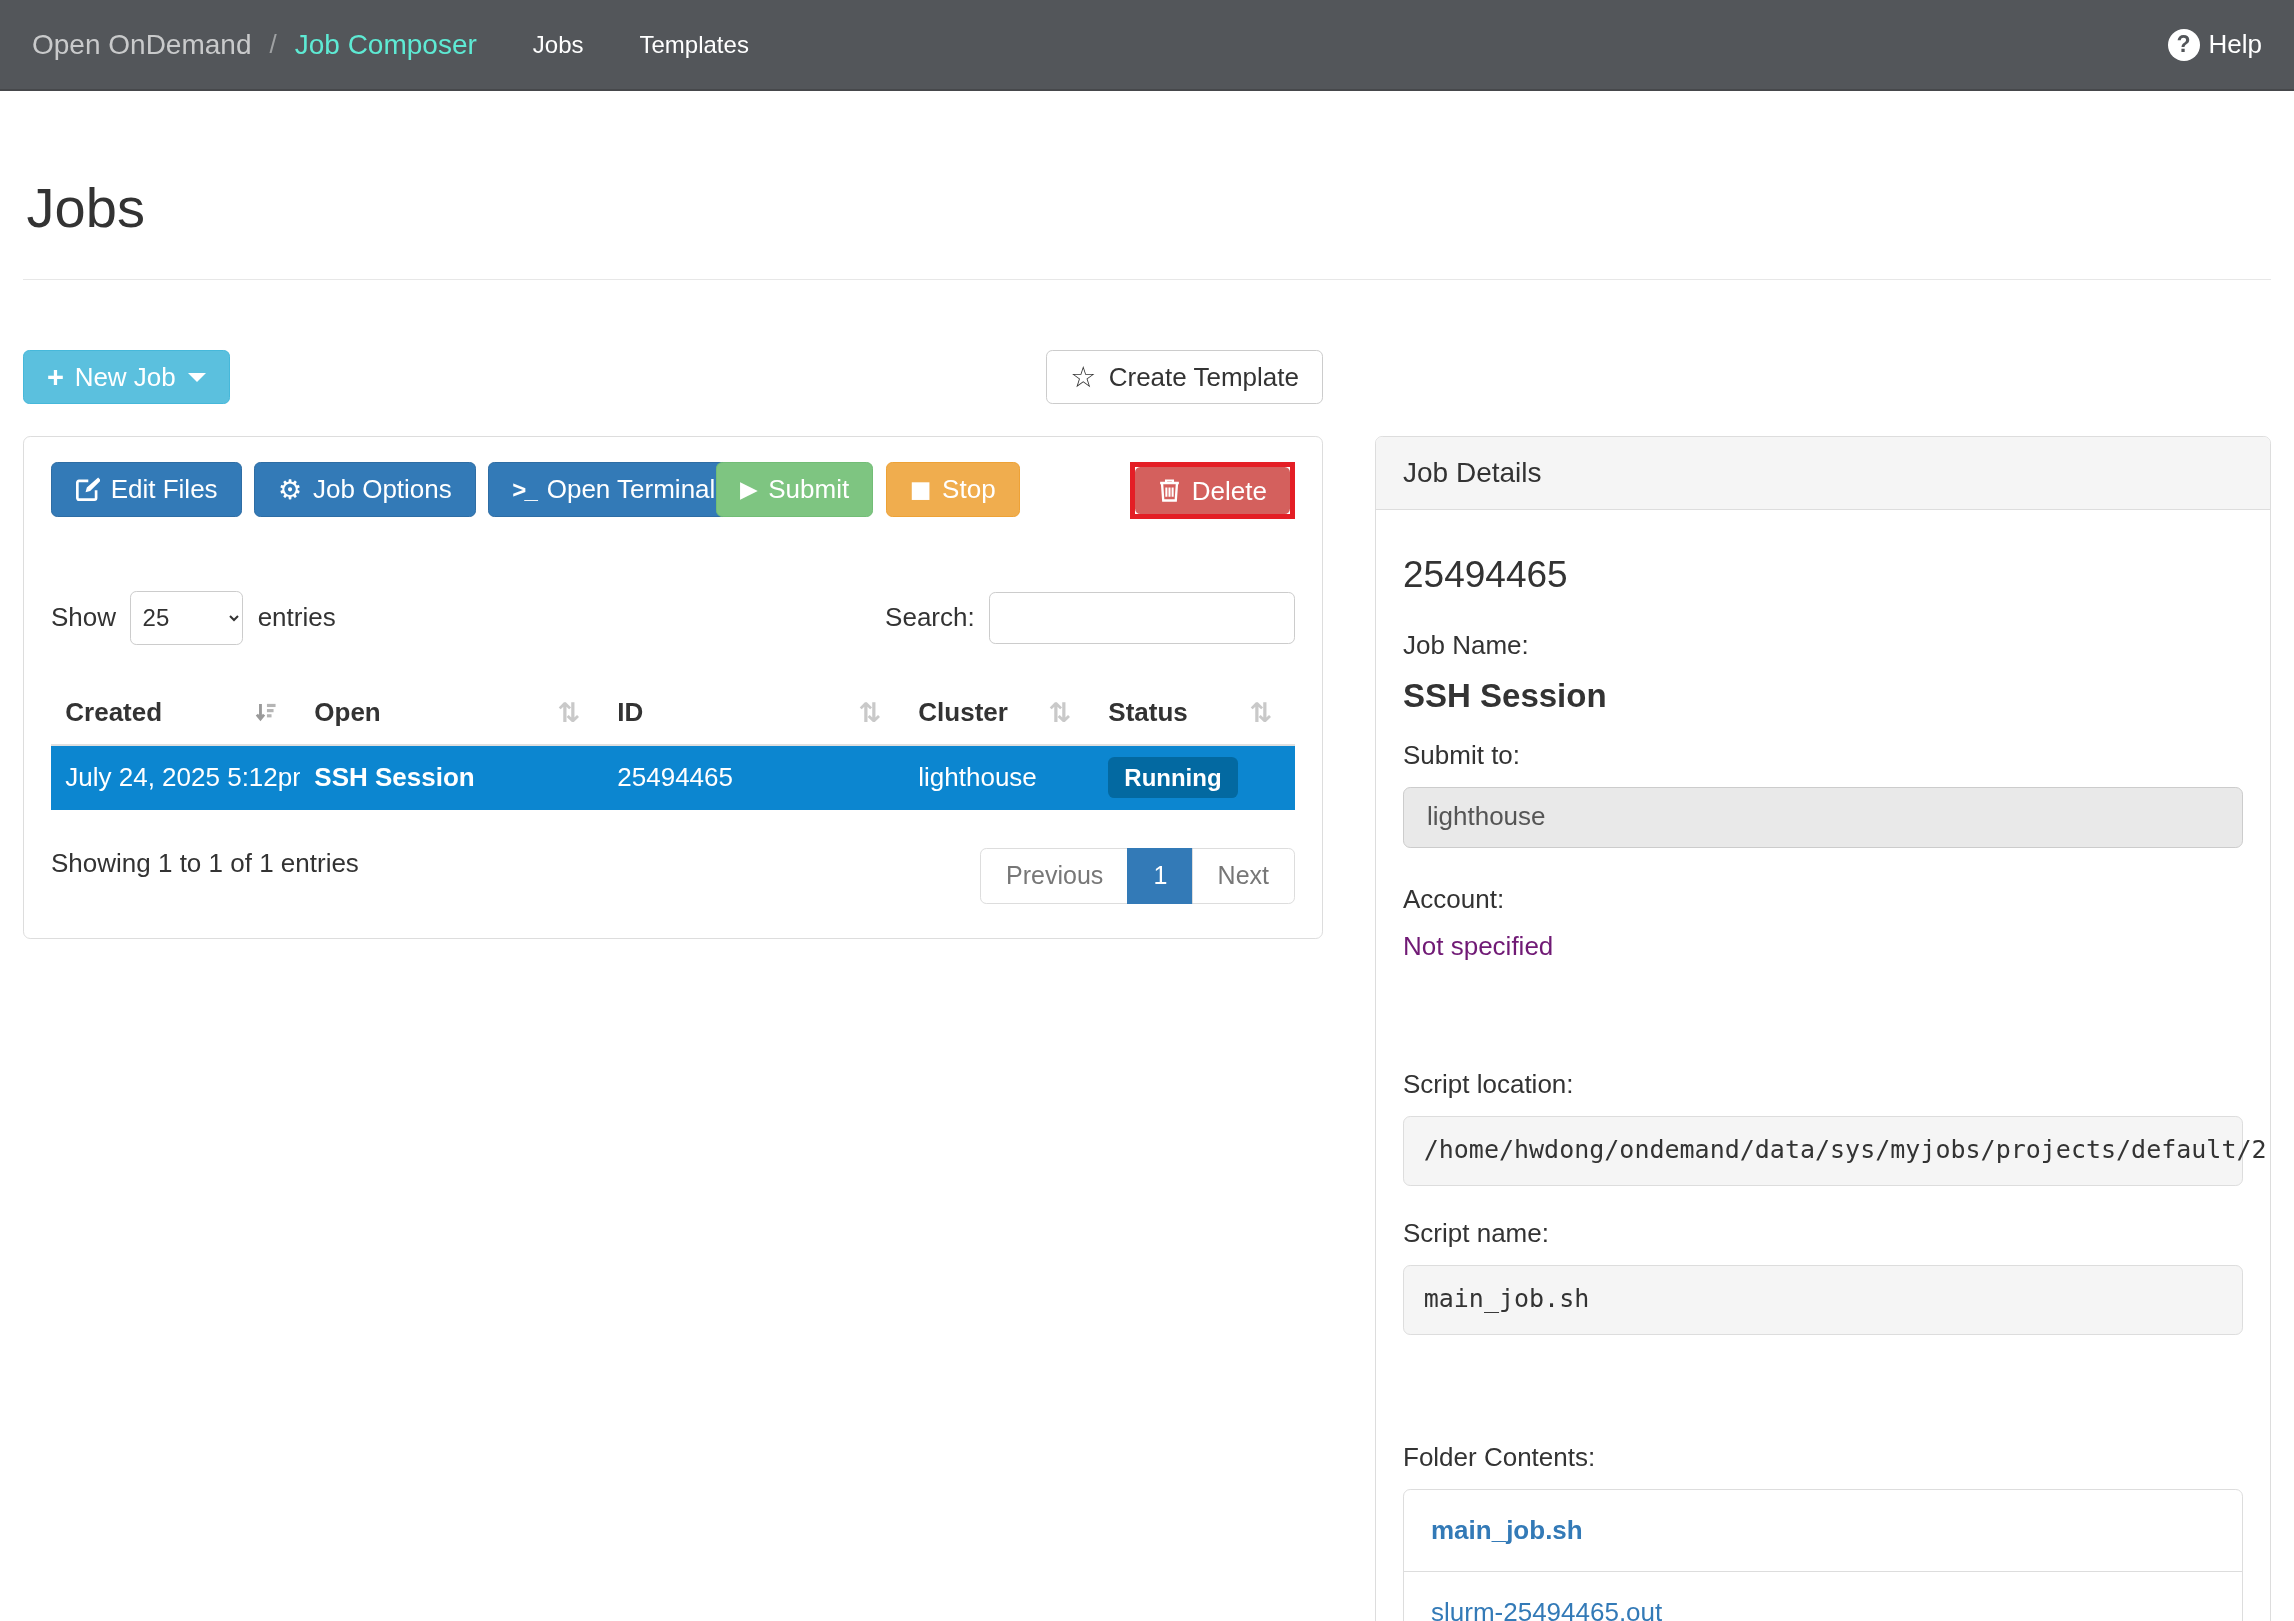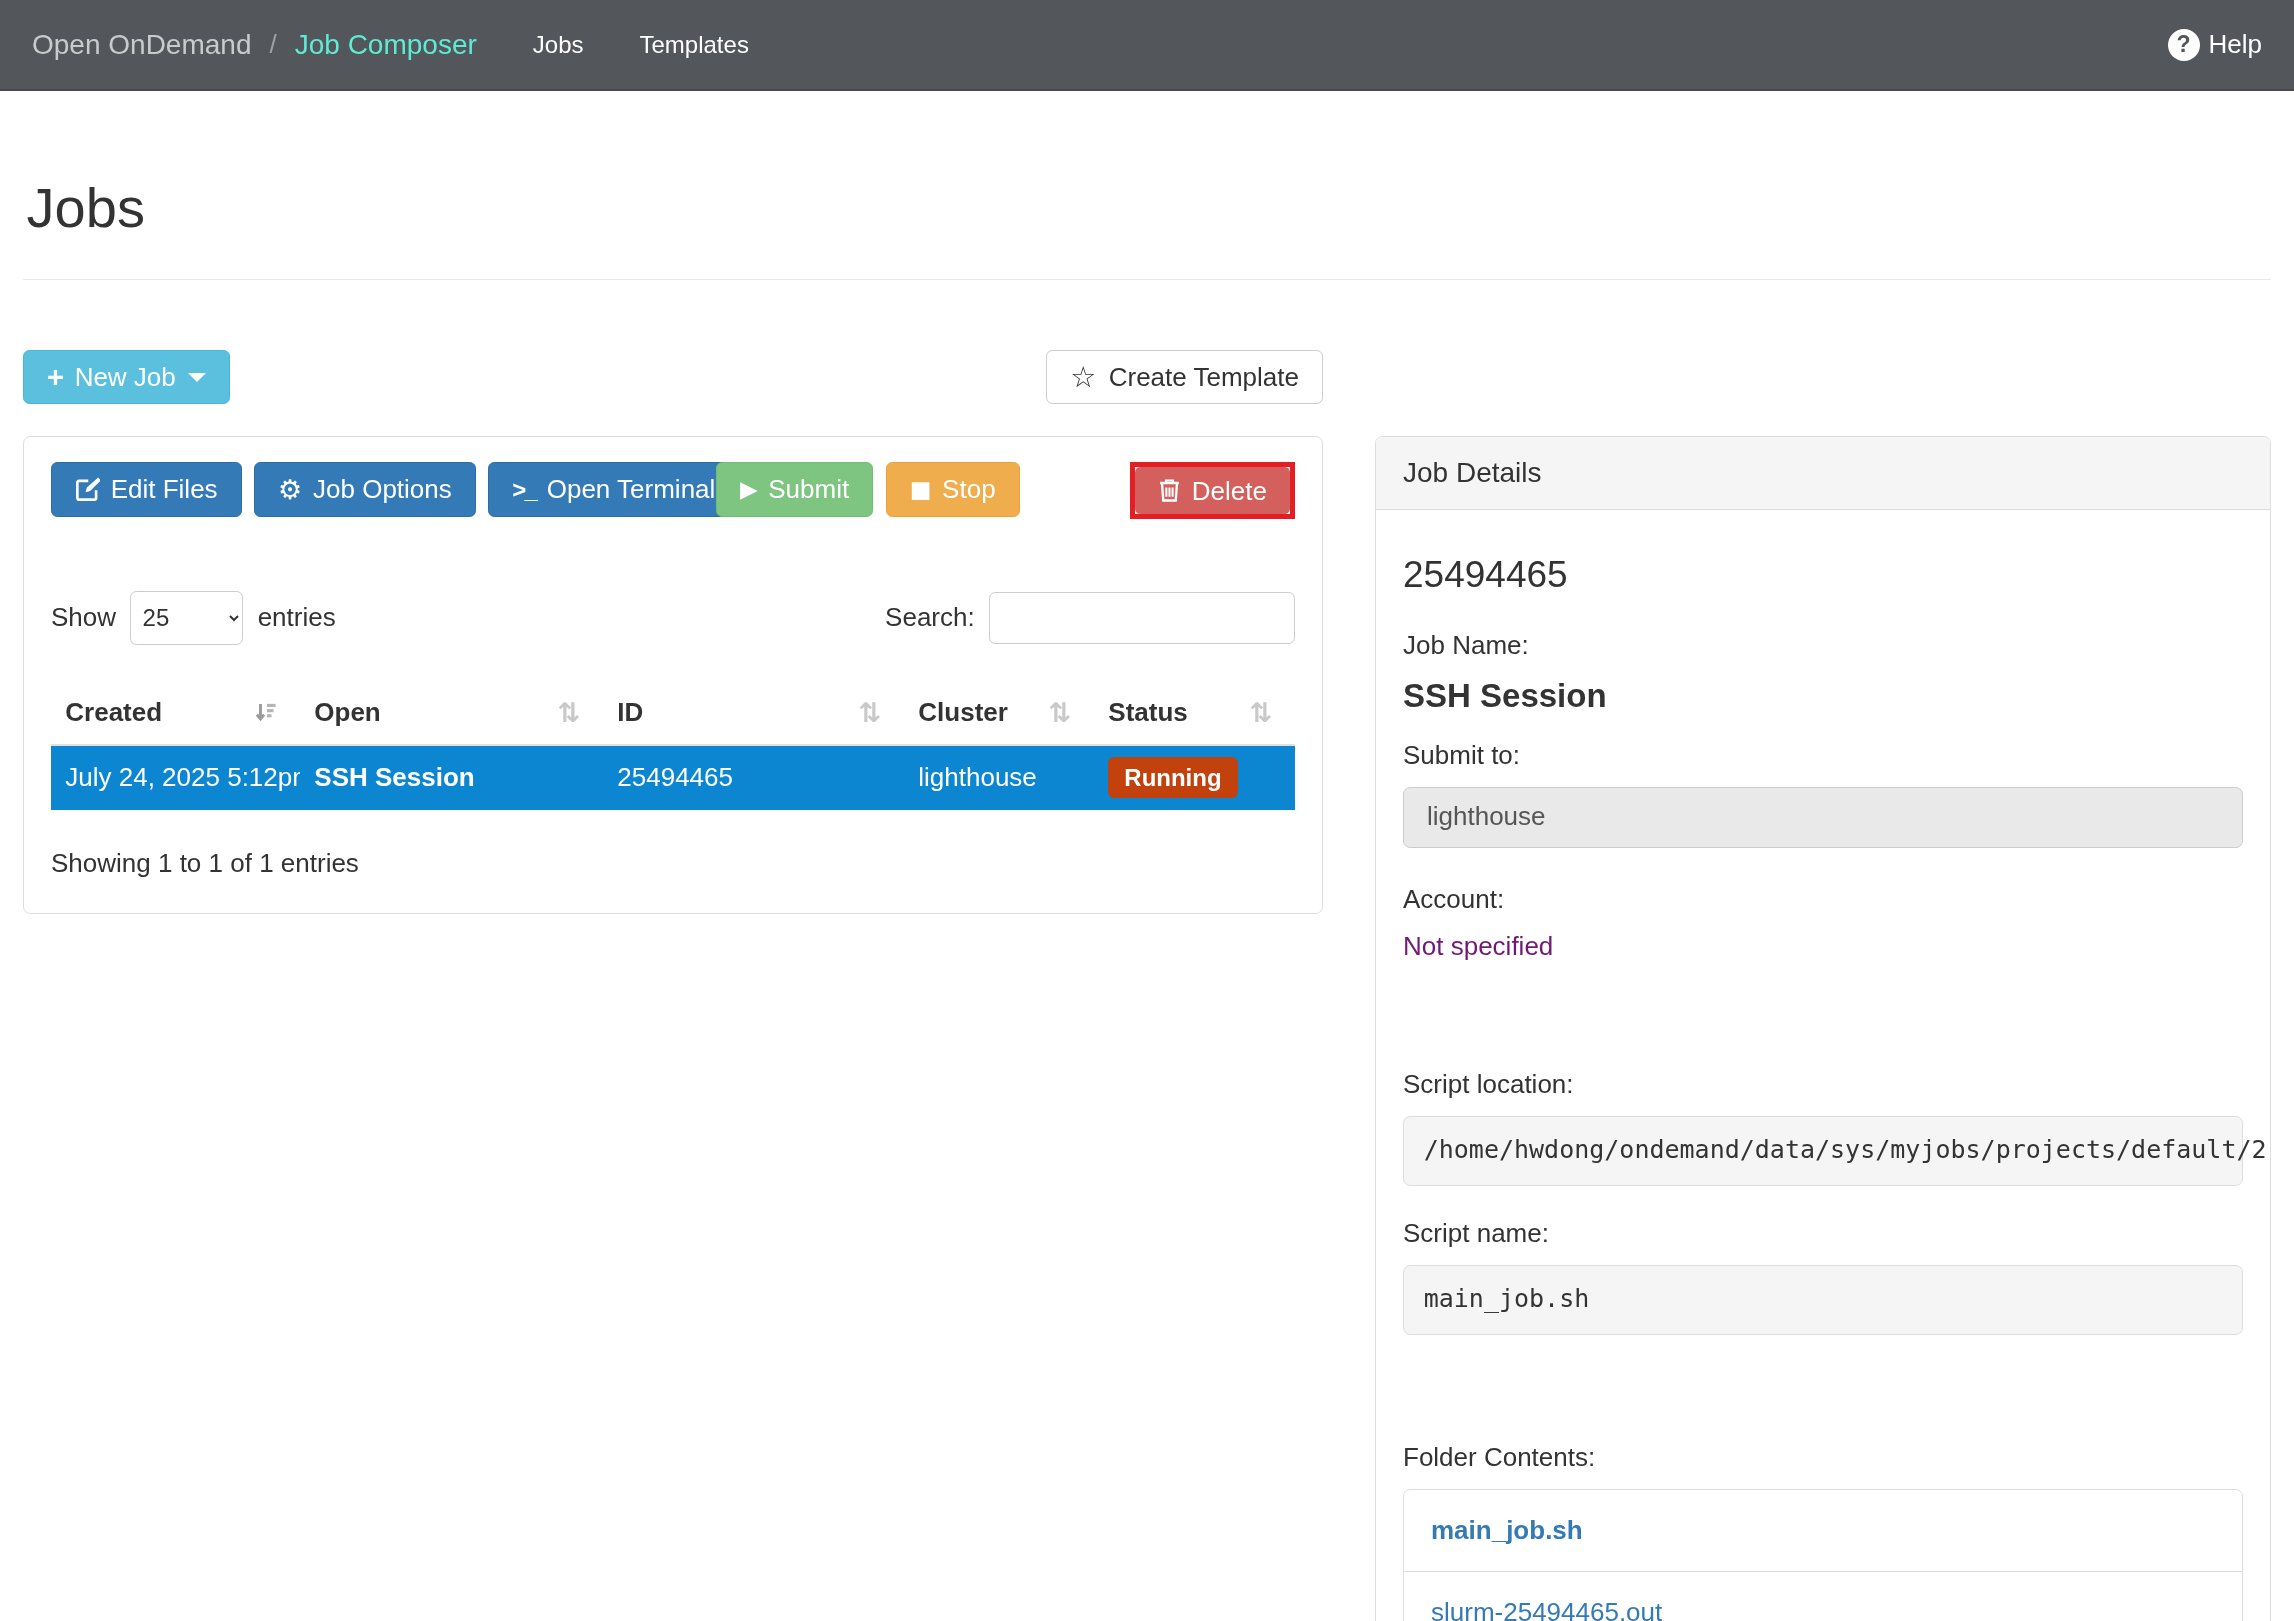--- a/index.html
+++ b/index.html
@@ -67,21 +67,21 @@
   
   .jobs-table { margin-top:52px; }
   .thead-row { display:flex; border-bottom:2.7px solid #e0e0e0; padding-bottom:16px; }
   .th { display:flex; align-items:center; justify-content:space-between; font-weight:bold; font-size:26px; color:#333; padding:0 23px 0 14.3px; cursor:pointer; }
   .col-created { width:249px; } .col-name { width:303px; } .col-id { width:301px; }
   .col-cluster { width:190px; } .col-status { flex:1; }
   .sort-neutral { color:#c9c9c9; font-size:27px; font-family:"DejaVu Sans", sans-serif; }
   .data-row { display:flex; align-items:center; background:#0c86d0; color:#fff; height:64px; font-size:26px; cursor:pointer; }
   .td { padding:0 23px 0 14.3px; overflow:hidden; white-space:nowrap; }
   .td-name { font-weight:bold; }
-  .status-badge { display:inline-block; background:#c2410c; color:#fff; font-weight:bold; font-size:24px; padding:6.3px 16px; border-radius:6.3px; }
+  .status-badge { display:inline-block; background:#0369a1; color:#fff; font-weight:bold; font-size:24px; padding:6.3px 16px; border-radius:6.3px; }
   
   .tfoot-row { display:flex; justify-content:space-between; align-items:flex-start; margin-top:38px; font-size:26px; }
   .pagination { display:flex; }
   .page-item { border:1.8px solid #ddd; background:#fff; color:#777; font-size:25px; padding:12.5px 25px; margin-left:-1.8px; cursor:pointer; }
   .page-prev { border-radius:6.3px 0 0 6.3px; margin-left:0; }
   .page-next { border-radius:0 6.3px 6.3px 0; }
   .page-active { background:#337ab7; border-color:#337ab7; color:#fff; }
   
   .details-panel { flex:1; border:1.8px solid #ddd; border-radius:7.2px; background:#fff; overflow:hidden; }
   .details-header { background:#f5f5f5; border-bottom:1.8px solid #ddd; padding:19.7px 27px; font-size:28px; color:#333; }
@@ -240,20 +240,25 @@
           <span class="td col-id">25494465</span>
           <span class="td col-cluster">lighthouse</span>
           <span class="td col-status">
             <span class="status-badge">Running</span>
           </span>
         </div>
       </div>
 
       <div class="tfoot-row">
         <span>Showing 1 to 1 of 1 entries</span>
+        <span class="pagination">
+          <span class="page-item page-prev">Previous</span>
+          <span class="page-item page-active">1</span>
+          <span class="page-item page-next">Next</span>
+        </span>
       </div>
     </div>
 
     <div class="details-panel">
       <div class="details-header">Job Details</div>
       <div class="details-body">
         <div class="detail-jobid">25494465</div>
 
         <div class="detail-label">Job Name:</div>
         <div class="detail-jobname">SSH Session</div>

